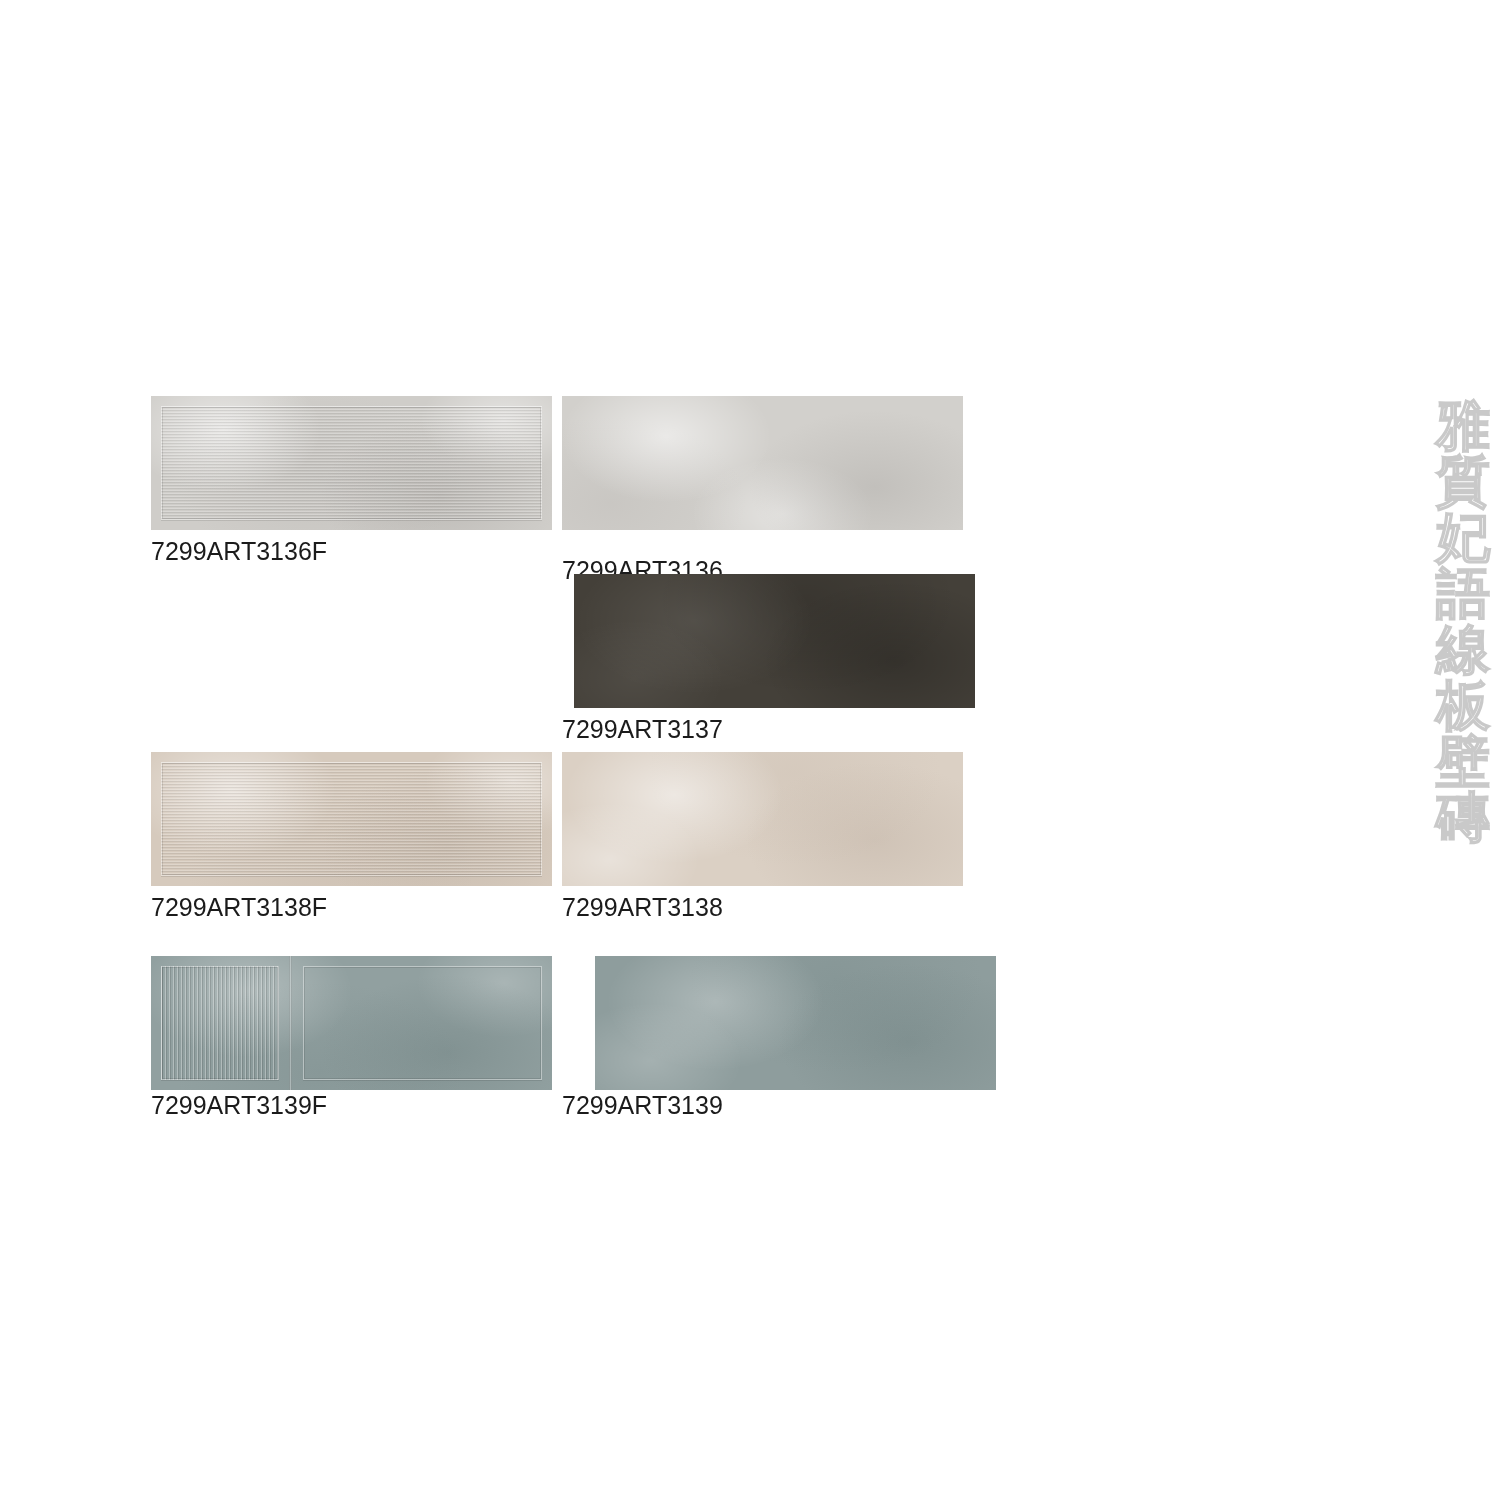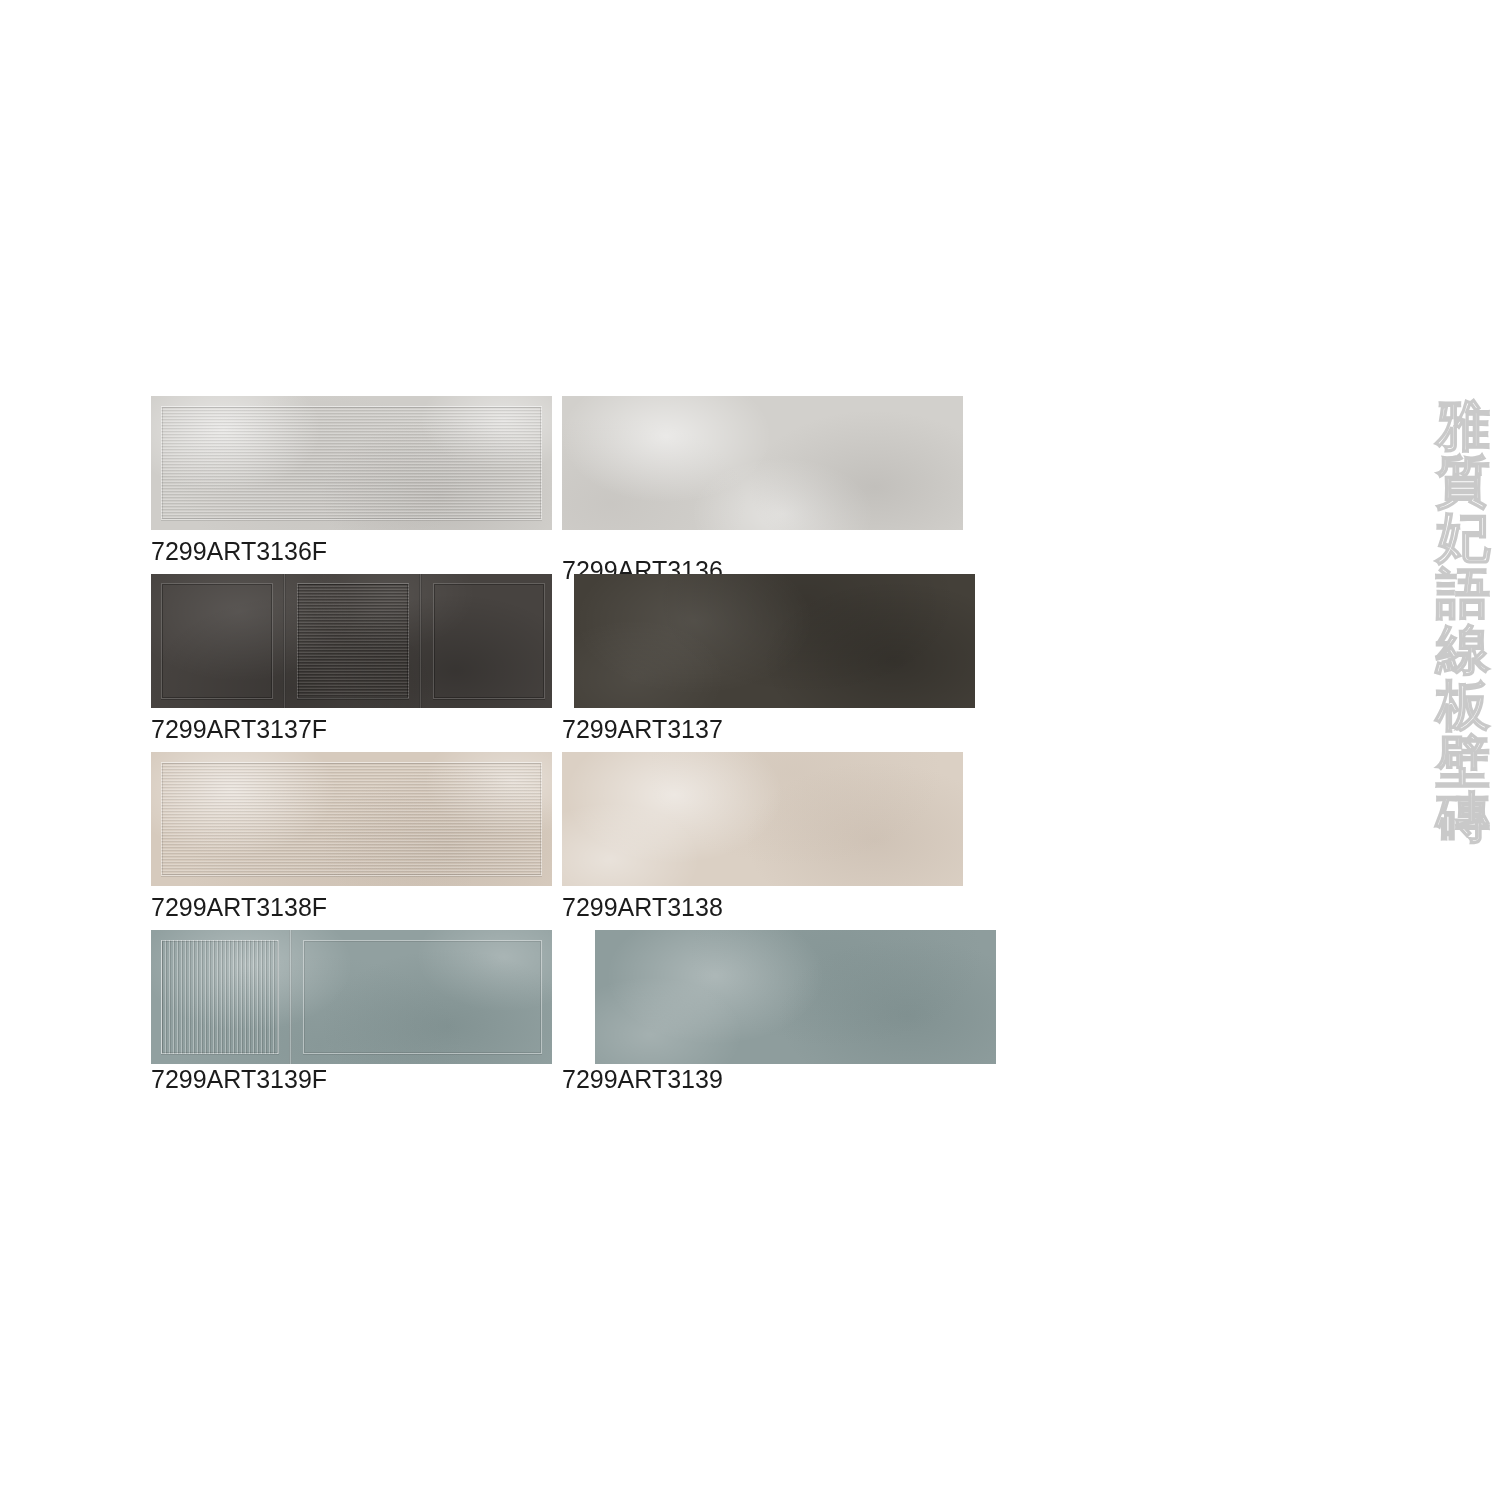--- a/index.html
+++ b/index.html
@@ -262,40 +262,20 @@
 
       <div class="swatch-cell col-right" style="position:absolute;">
         <div class="tile tone-lightgrey2">
           <div class="tile-face"></div>
         </div>
         <div class="swatch-label" style="top:140px;margin-top:19px;">7299ART3136</div>
       </div>
     </div>
 
     <div class="swatch-row" style="top: 178px; position: absolute; left: 0px;">
-      <div class="swatch-cell col-left" style="position:absolute;">
-        <div class="tile tone-charcoal dark-relief">
-          <div class="tile-face"></div>
-          <div class="panel-layer">
-            <div class="seam" style="left:132px;"></div>
-            <div class="seam" style="left:268px;"></div>
-            <div class="panel" style="left:10px;top:9px;width:112px;height:116px;">
-              <div class="groove"></div>
-            </div>
-            <div class="panel" style="left:146px;top:9px;width:112px;height:116px;">
-              <div class="stripes-h"></div>
-              <div class="groove"></div>
-            </div>
-            <div class="panel" style="left:282px;top:9px;width:112px;height:116px;">
-              <div class="groove"></div>
-            </div>
-          </div>
-        </div>
-        <div class="swatch-label" style="top:140px;">7299ART3137F</div>
-      </div>
 
       <div class="swatch-cell col-right" style="position:absolute;padding-left:12px;">
         <div class="tile tone-charcoal2">
           <div class="tile-face"></div>
         </div>
         <div class="swatch-label" style="top:140px;">7299ART3137</div>
       </div>
     </div>
 
     <div class="swatch-row" style="top: 356px; position: absolute; left: 0px;">
@@ -313,21 +293,21 @@
       </div>
 
       <div class="swatch-cell col-right" style="position:absolute;">
         <div class="tile tone-beige2">
           <div class="tile-face"></div>
         </div>
         <div class="swatch-label" style="top:140px;">7299ART3138</div>
       </div>
     </div>
 
-    <div class="swatch-row" style="top: 534px; position: absolute; left: 0px; text-align: right;">
+    <div class="swatch-row" style="top: 560px; position: absolute; left: 0px; text-align: right;">
       <div class="swatch-cell col-left" style="position:absolute;">
         <div class="tile tone-bluegrey">
           <div class="tile-face"></div>
           <div class="panel-layer">
             <div class="seam" style="left:138px;"></div>
             <div class="panel" style="left:10px;top:10px;width:118px;height:114px;">
               <div class="stripes-v"></div>
               <div class="groove"></div>
             </div>
             <div class="panel" style="left:152px;top:10px;width:239px;height:114px;">

